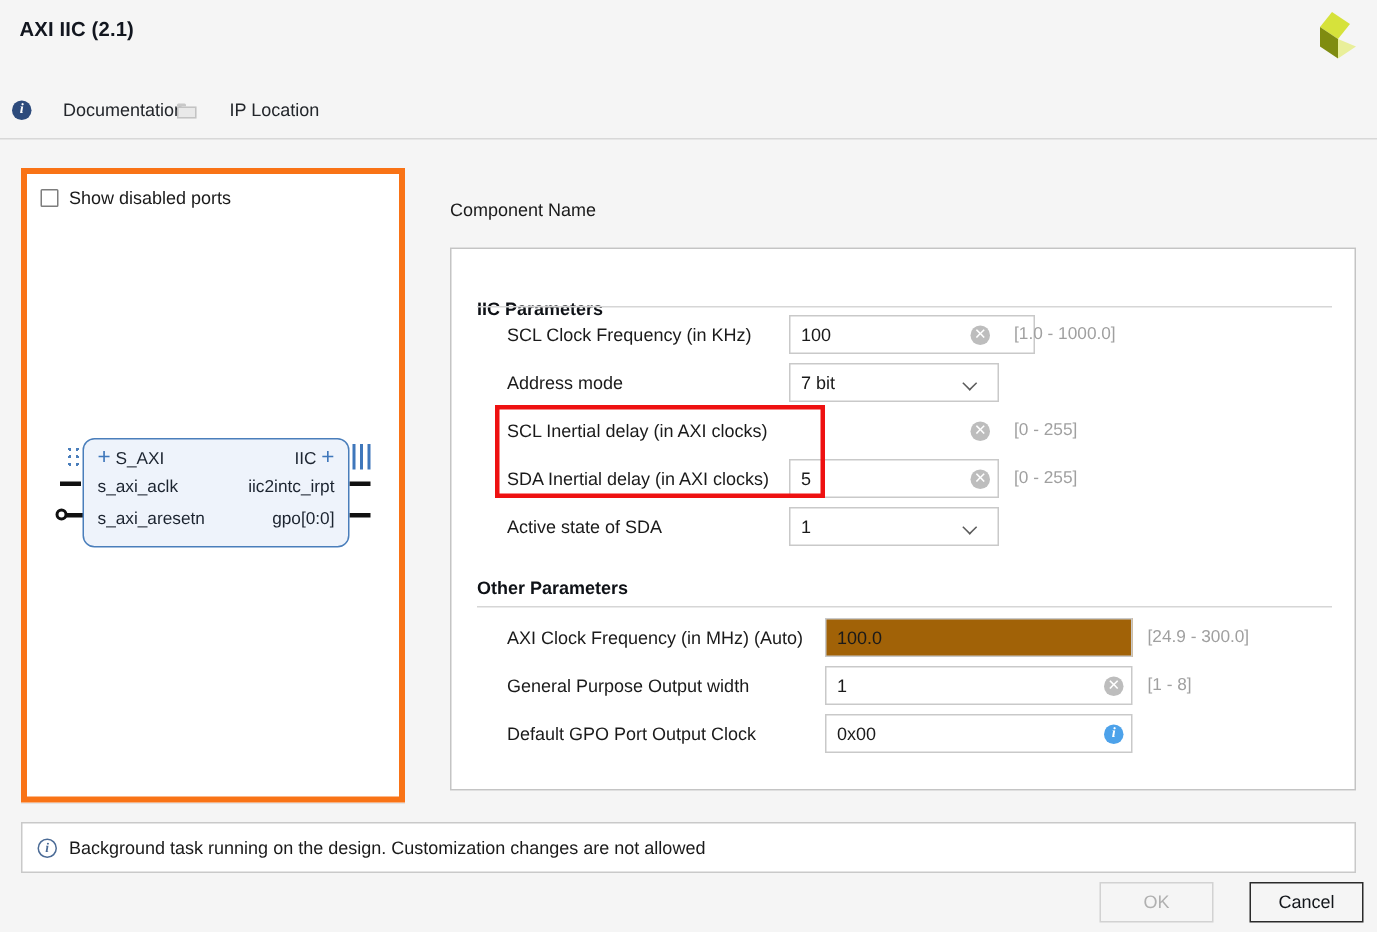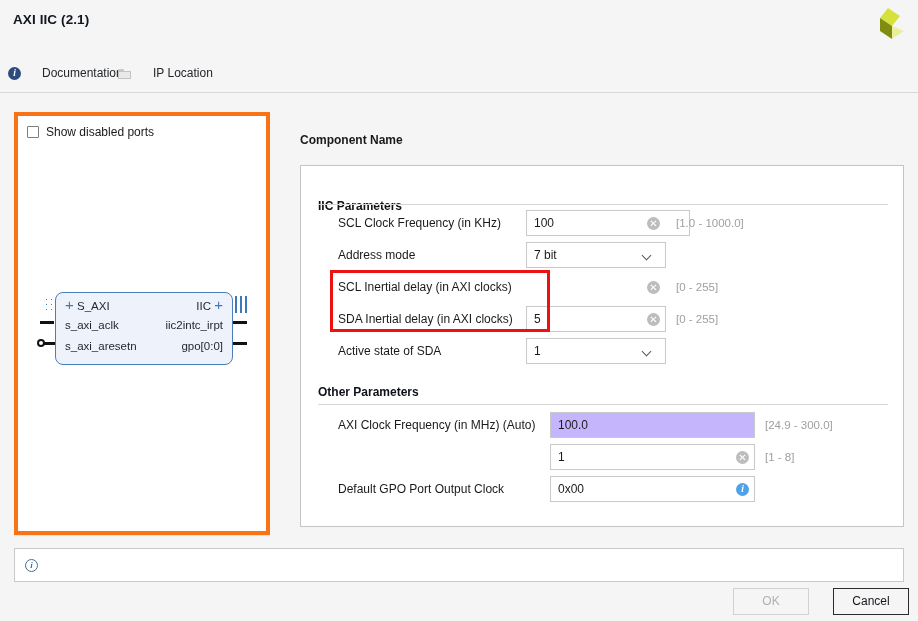--- a/index.html
+++ b/index.html
@@ -220,21 +220,20 @@
   .pin-right-irpt { left: 205px; top: 37px; }
   .pin-right-gpo  { left: 205px; top: 58px; }
 
   
   #component-name-row {
     position: absolute;
     left: 300px; top: 120px;
     width: 604px; height: 39px;
     display: flex;
     align-items: center;
-    font-weight: bold;
   }
   #component-name-label {
     font-size: 12px;
     color: #1a1a1a;
     white-space: nowrap;
   }
   #component-name-input {
     margin-left: 8px;
     flex: 1;
     height: 24px;
@@ -298,21 +297,21 @@
     border: 1px solid #c9c9c9;
     background: #ffffff;
     font-size: 12px;
     color: #1a1a1a;
     line-height: 24px;
     padding: 0 7px;
     font-family: "Liberation Sans", sans-serif;
     overflow: hidden;
     white-space: nowrap;
   }
-  .param-field.readonly { background: #c4b5fd; }
+  .param-field.readonly { background: #a16207; }
   .param-hint {
     position: absolute;
     top: 0;
     height: 26px;
     line-height: 26px;
     font-size: 11.5px;
     color: #a0a0a0;
     white-space: nowrap;
   }
   .clear-ic {
@@ -530,32 +529,34 @@
   <div class="group-title" id="other-title">Other Parameters</div>
   <div class="group-rule" id="other-rule"></div>
 
   <div class="param-row" style="top:246px;">
     <span class="param-label">AXI Clock Frequency (in MHz) (Auto)</span>
     <div class="param-field readonly" style="left:232px; width:205px;">100.0</div>
     <span class="param-hint" style="left:447px;">[24.9 - 300.0]</span>
   </div>
 
   <div class="param-row" style="top:278px;">
+    <span class="param-label">General Purpose Output width</span>
     <div class="param-field" style="left:232px; width:205px;">1</div>
     <span class="clear-ic" style="left:418px;">✕</span>
     <span class="param-hint" style="left:447px;">[1 - 8]</span>
   </div>
 
   <div class="param-row" style="top:310px;">
     <span class="param-label">Default GPO Port Output Clock</span>
     <div class="param-field" style="left:232px; width:205px;">0x00</div>
     <span class="info-ic-blue" style="left:418px;">i</span>
   </div>
 </div>
 
 <div id="red-annotation"></div>
 
 <div id="status-bar">
   <span class="info-outline">i</span>
+  <span id="status-text">Background task running on the design. Customization changes are not allowed</span>
 </div>
 
 <div class="dlg-btn" id="ok-button">OK</div>
 <div class="dlg-btn" id="cancel-button">Cancel</div>
 
 </body></html>

